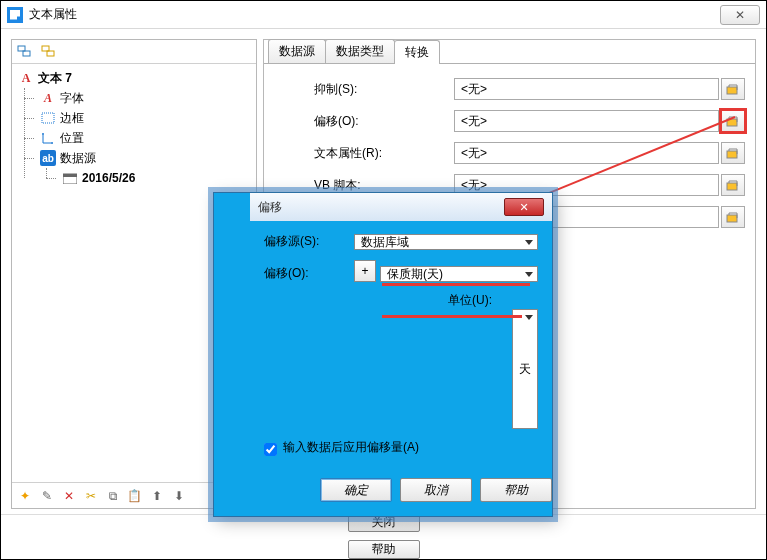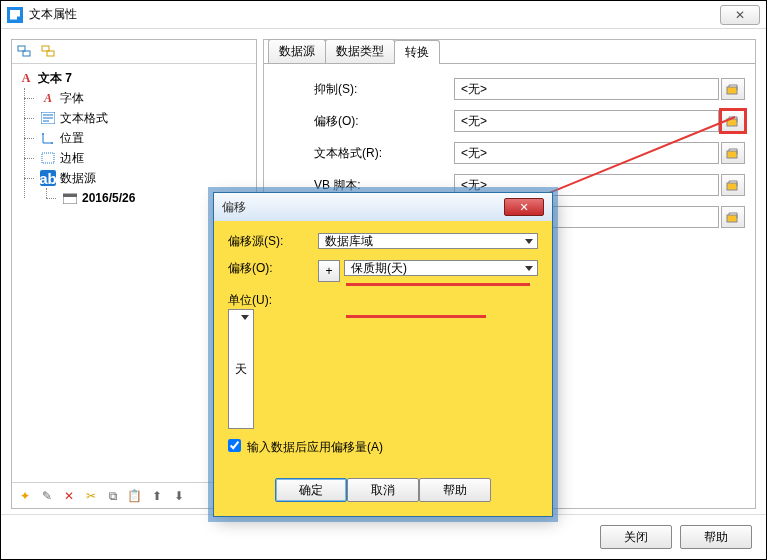--- a/index.html
+++ b/index.html
@@ -35,39 +35,39 @@
 .tab.active { background: #fff; position: relative; top: 1px; text-align: right; }
 
 .tabbody { flex: 1; padding: 14px 10px; background: #fff; position: relative; }
 .form-row { display: flex; align-items: center; margin-bottom: 10px; margin-left: 40px; }
 .form-row .lbl { width: 140px; }
 .form-row .val { flex: 1; height: 22px; border: 1px solid #aaa; background: #fff; display: flex; align-items: center; padding: 0 6px; }
 .form-row .btnexp { width: 24px; height: 22px; border: 1px solid #aaa; margin-left: 2px; background: linear-gradient(#fdfdfd,#e8e8e8); display: flex; align-items: center; justify-content: center; }
 .btnexp.highlight { outline: 3px solid #e53935; outline-offset: -1px; }
 
 
-.footer { position: absolute; bottom: 0; left: 0; right: 0; height: 45px; display: flex; justify-content: flex-end; align-items: center; padding: 0 14px; gap: 8px; border-top: 1px solid #ddd; }
+.footer { position: absolute; bottom: 0; left: 0; right: 0; height: 45px; display: flex; justify-content: flex-end; align-items: center; padding: 0 14px; gap: 8px; border-top: 1px solid #ddd; flex-direction: column; }
 .winbutton { min-width: 72px; height: 24px; border: 1px solid #888; background: linear-gradient(#fdfdfd,#e6e6e6); border-radius: 2px; display: flex; align-items: center; justify-content: center; }
 
 
-.modal { position: absolute; left: 212px; top: 191px; width: 340px; border: 1px solid #2b6fa3; box-shadow: 0 0 0 5px rgba(80,140,200,0.6), 4px 4px 16px rgba(0,0,0,0.3); background: #fde047; }
+.modal { position: absolute; left: 212px; top: 191px; width: 340px; border: 1px solid #2b6fa3; box-shadow: 0 0 0 5px rgba(80,140,200,0.6), 4px 4px 16px rgba(0,0,0,0.3); background: #0ea5e9; padding-left: 36px; }
 .modal-title { height: 28px; background: linear-gradient(#f7fafe,#d7e6f5); display: flex; align-items: center; padding: 0 8px; color: #333; }
 .modal-title .mtext { flex: 1; }
 .modal-title .mclose { width: 40px; height: 18px; background: linear-gradient(#e57373,#c62828); border: 1px solid #7a1c1c; border-radius: 2px; color: #fff; display: flex; align-items: center; justify-content: center; font-size: 11px; }
 .modal-body { padding: 12px 14px 4px 14px; }
-.mrow { display: flex; align-items: flex-start; margin-bottom: 10px; }
+.mrow { display: flex; align-items: flex-end; margin-bottom: 10px; }
 .mrow .mlbl { width: 90px; }
 .mrow .plusbtn { width: 22px; height: 22px; border: 1px solid #888; background: linear-gradient(#fff,#e8e8e8); margin-right: 4px; display: flex; align-items: center; justify-content: center; }
 .mrow .mselect { flex: 1; height: 16px; border: 1px solid #888; background: #fff; display: flex; align-items: center; padding: 0 6px; position: relative; }
 .mrow .mselect.short { flex: 0 0 120px; }
 .mrow .mselect .arrow { position: absolute; right: 4px; top: 5px; width: 0; height: 0; border-left: 4px solid transparent; border-right: 4px solid transparent; border-top: 5px solid #333; }
 .underline-red { position: absolute; height: 3px; background: #e53935; }
 .mrow.checkrow { margin-top: 4px; }
 .mrow.checkrow input { margin-right: 6px; }
-.modal-footer { display: flex; justify-content: center; padding: 8px 0 14px 0; }
+.modal-footer { display: flex; justify-content: flex-end; gap: 8px; padding: 8px 0 14px 0; font-style: italic; }
 .modal-footer .winbutton.primary { border: 1px solid #2d7dbd; box-shadow: 0 0 0 1px #7db9e8 inset; }
 
 
 .redarrow { position: absolute; pointer-events: none; }
 
 svg { display: block; }
 </style>
 </head>
 <body>
 
@@ -100,49 +100,38 @@
         <strong>文本 7</strong>
       </div>
       <div class="tree-child">
         <div class="tree-row">
           <span class="ticon" style="color:#d32f2f;font-style:italic;font-family:serif;">A</span>
           <span>字体</span>
         </div>
         <div class="tree-row">
           <span class="ticon">
               <svg width="14" height="12">
-                <rect x="0" y="0" width="14" height="12" fill="#fff" stroke="#1976d2"></rect>
-                <line x1="2" y1="3" x2="12" y2="3" stroke="#1976d2"></line>
-                <line x1="2" y1="6" x2="12" y2="6" stroke="#1976d2"></line>
-                <line x1="2" y1="9" x2="8" y2="9" stroke="#1976d2"></line>
+                <rect x="1" y="1" width="12" height="10" fill="none" stroke="#1976d2" stroke-dasharray="1 1"></rect>
               </svg>
             </span>
-          <span>文本格式</span>
+          <span>边框</span>
         </div>
         <div class="tree-row">
           <span class="ticon">
               <svg width="14" height="14">
                 <line x1="2" y1="2" x2="2" y2="12" stroke="#1976d2"></line>
                 <line x1="2" y1="12" x2="12" y2="12" stroke="#1976d2"></line>
                 <line x1="1" y1="3" x2="3" y2="3" stroke="#1976d2"></line>
                 <line x1="11" y1="11" x2="11" y2="13" stroke="#1976d2"></line>
               </svg>
             </span>
           <span>位置</span>
         </div>
         <div class="tree-row">
-          <span class="ticon">
-              <svg width="14" height="12">
-                <rect x="1" y="1" width="12" height="10" fill="none" stroke="#1976d2" stroke-dasharray="1 1"></rect>
-              </svg>
-            </span>
-          <span>边框</span>
-        </div>
-        <div class="tree-row">
-          <span class="ticon" style="background:#1976d2;color:#fff;font-size:15px;border-radius:2px;padding:0 1px;">ab</span>
+          <span class="ticon" style="background:#1976d2;color:#fff;font-size:10px;border-radius:2px;padding:0 1px;">ab</span>
           <span>数据源</span>
         </div>
         <div class="tree-child" style="padding-left:22px;font-weight:bold;">
           <div class="tree-row">
             <span class="ticon">
                 <svg width="14" height="12">
                   <rect x="0" y="2" width="14" height="10" fill="#fff" stroke="#666"></rect>
                   <rect x="0" y="2" width="14" height="3" fill="#666"></rect>
                 </svg>
               </span>
@@ -188,21 +177,21 @@
             <span>&lt;无&gt;</span>
           </div>
         <div class="btnexp highlight">
             <svg width="14" height="12">
               <rect x="1" y="4" width="10" height="7" fill="#fbc02d" stroke="#888"></rect>
               <path d="M3 4 L3 2 L11 2 L11 7" fill="none" stroke="#888"></path>
             </svg>
           </div>
       </div>
       <div class="form-row">
-        <div class="lbl">文本格式(R):</div>
+        <div class="lbl">文本属性(R):</div>
         <div class="val">
             <span>&lt;无&gt;</span>
           </div>
         <div class="btnexp">
             <svg width="14" height="12">
               <rect x="1" y="4" width="10" height="7" fill="#fbc02d" stroke="#888"></rect>
               <path d="M3 4 L3 2 L11 2 L11 7" fill="none" stroke="#888"></path>
             </svg>
           </div>
       </div>

